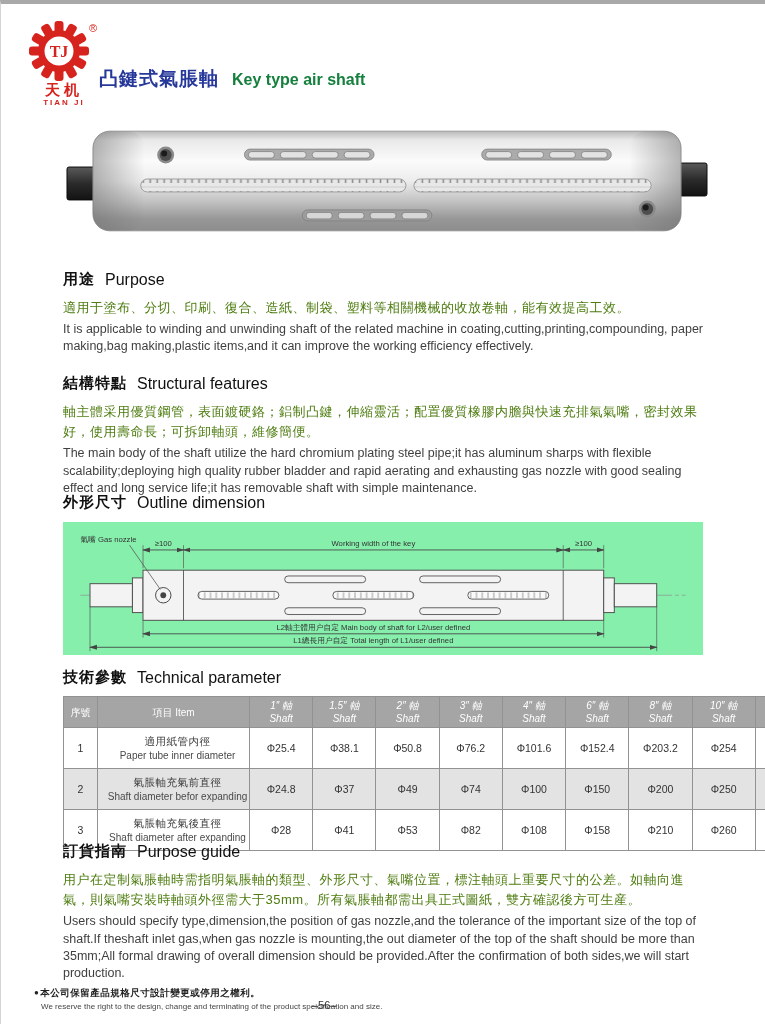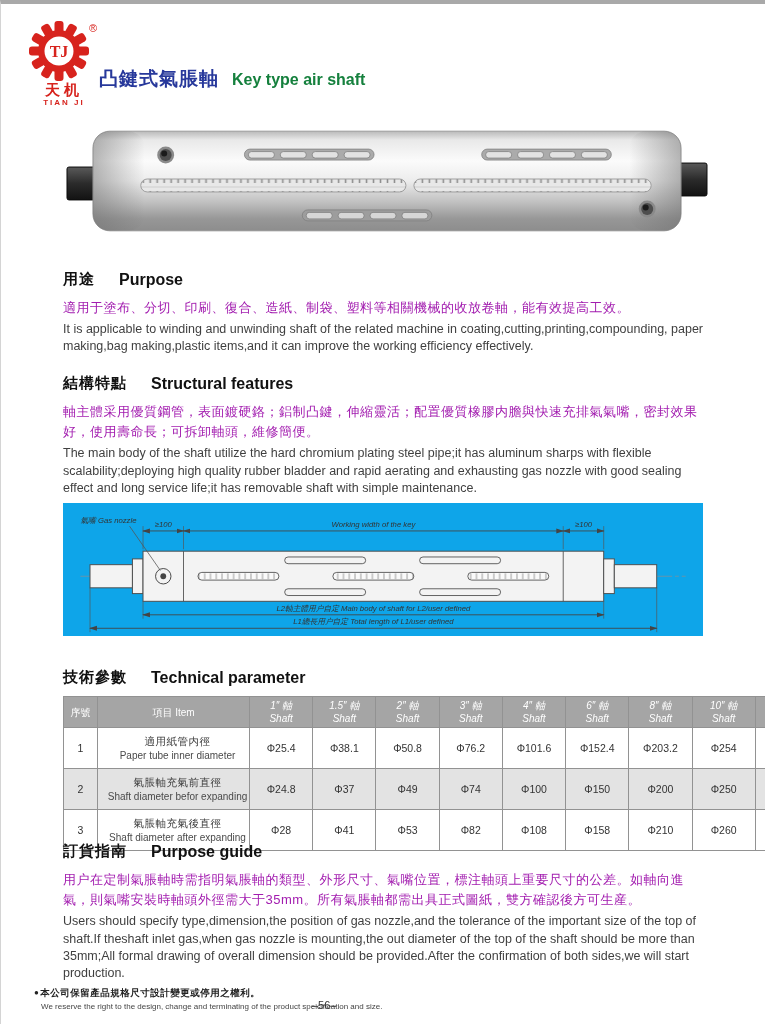--- a/index.html
+++ b/index.html
@@ -21,32 +21,32 @@
   .title-zh { font-size:19px; font-weight:bold; color:#27389b; letter-spacing:1px; }
   .title-en { font-size:16px; font-weight:bold; color:#15803d; }
 
   
   .photo { position:absolute; top:120px; left:62px; width:648px; height:114px; }
 
   
   .section { position:absolute; left:62px; width:643px; }
   .sec-heading { display:flex; align-items:flex-end; gap:10px; color:#111; }
   .sec-heading .zh { font-size:15px; font-weight:bold; letter-spacing:1px; }
-  .sec-heading .en { font-size:16px; font-weight:bold;margin-left:14px; }
-  .body-zh { margin-top:9px; font-size:13px; line-height:1.55; color:#a21caf; letter-spacing:.5px; }
+  .sec-heading .en { font-size:16px; font-weight:normal; }
+  .body-zh { margin-top:9px; font-size:13px; line-height:1.55; color:#4d7c0f; letter-spacing:.5px; }
   .body-en { margin-top:3px; font-size:12.5px; line-height:1.38; color:#3f3f3f; }
 
   .sec-purpose  { top:266px; }
   .sec-features { top:370px; }
   .sec-outline  { top:489px; }
   .sec-params   { top:664px; }
   .sec-delivery { top:838px; }
 
   
-  .drawing-panel { margin-top:10px; width:640px; height:133px; background:#0ea5e9;font-style:italic; }
+  .drawing-panel { margin-top:10px; width:640px; height:133px; background:#86efac; }
   .drawing-panel svg { display:block; width:100%; height:100%; }
   .dim-text { font-size:8px; fill:#333; }
   .dim-text-cjk { font-size:8px; fill:#333; }
 
   
   .param-table { margin-top:9px; border-collapse:collapse; width:756px; table-layout:fixed; }
   .param-table th, .param-table td { border:1px solid #929292; }
   .param-table thead th {
     background:#a5a5a5; color:#ffffff; font-weight:normal;
     font-size:10px; line-height:1.3; text-align:center; height:30px; padding:2px 0;
@@ -192,20 +192,24 @@
   <div class="section sec-features">
     <div class="sec-heading">
       <span class="zh">結構特點</span>
       <span class="en">Structural features</span>
     </div>
     <p class="body-zh">軸主體采用優質鋼管，表面鍍硬鉻；鋁制凸鍵，伸縮靈活；配置優質橡膠内膽與快速充排氣氣嘴，密封效果好，使用壽命長；可拆卸軸頭，維修簡便。</p>
     <p class="body-en">The main body of the shaft utilize the hard chromium plating steel pipe;it has aluminum sharps with flexible scalability;deploying high quality rubber bladder and rapid aerating and exhausting gas nozzle with good sealing effect and long service life;it has removable shaft with simple maintenance.</p>
   </div>
 
   <div class="section sec-outline">
+    <div class="sec-heading">
+      <span class="zh">外形尺寸</span>
+      <span class="en">Outline dimension</span>
+    </div>
     <div class="drawing-panel">
       <svg viewBox="0 0 640 138">
         <defs>
           <marker id="arr" markerWidth="9" markerHeight="8" refX="8" refY="4" orient="auto-start-reverse">
             <path d="M0,1.2 L9,4 L0,6.8 z" fill="#444"></path>
           </marker>
           <pattern id="hatchP" width="6" height="8" patternUnits="userSpaceOnUse">
             <rect width="6" height="8" fill="#fafafa"></rect>
             <path d="M3 1 v6" stroke="#9a9a9a" stroke-width="1"></path>
           </pattern>

